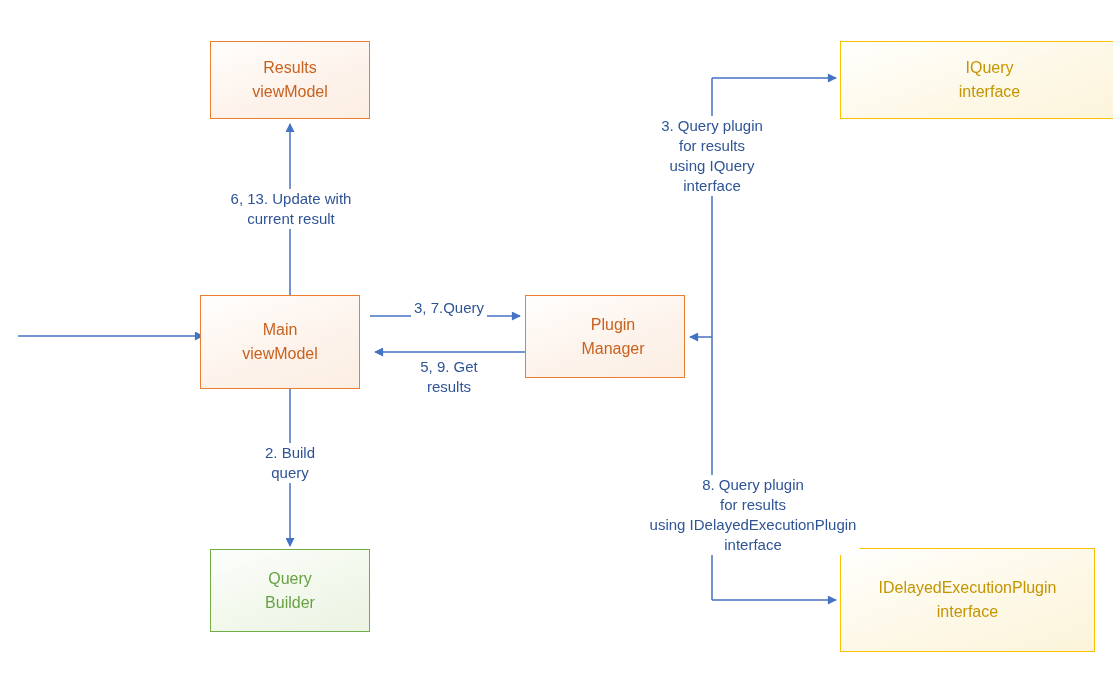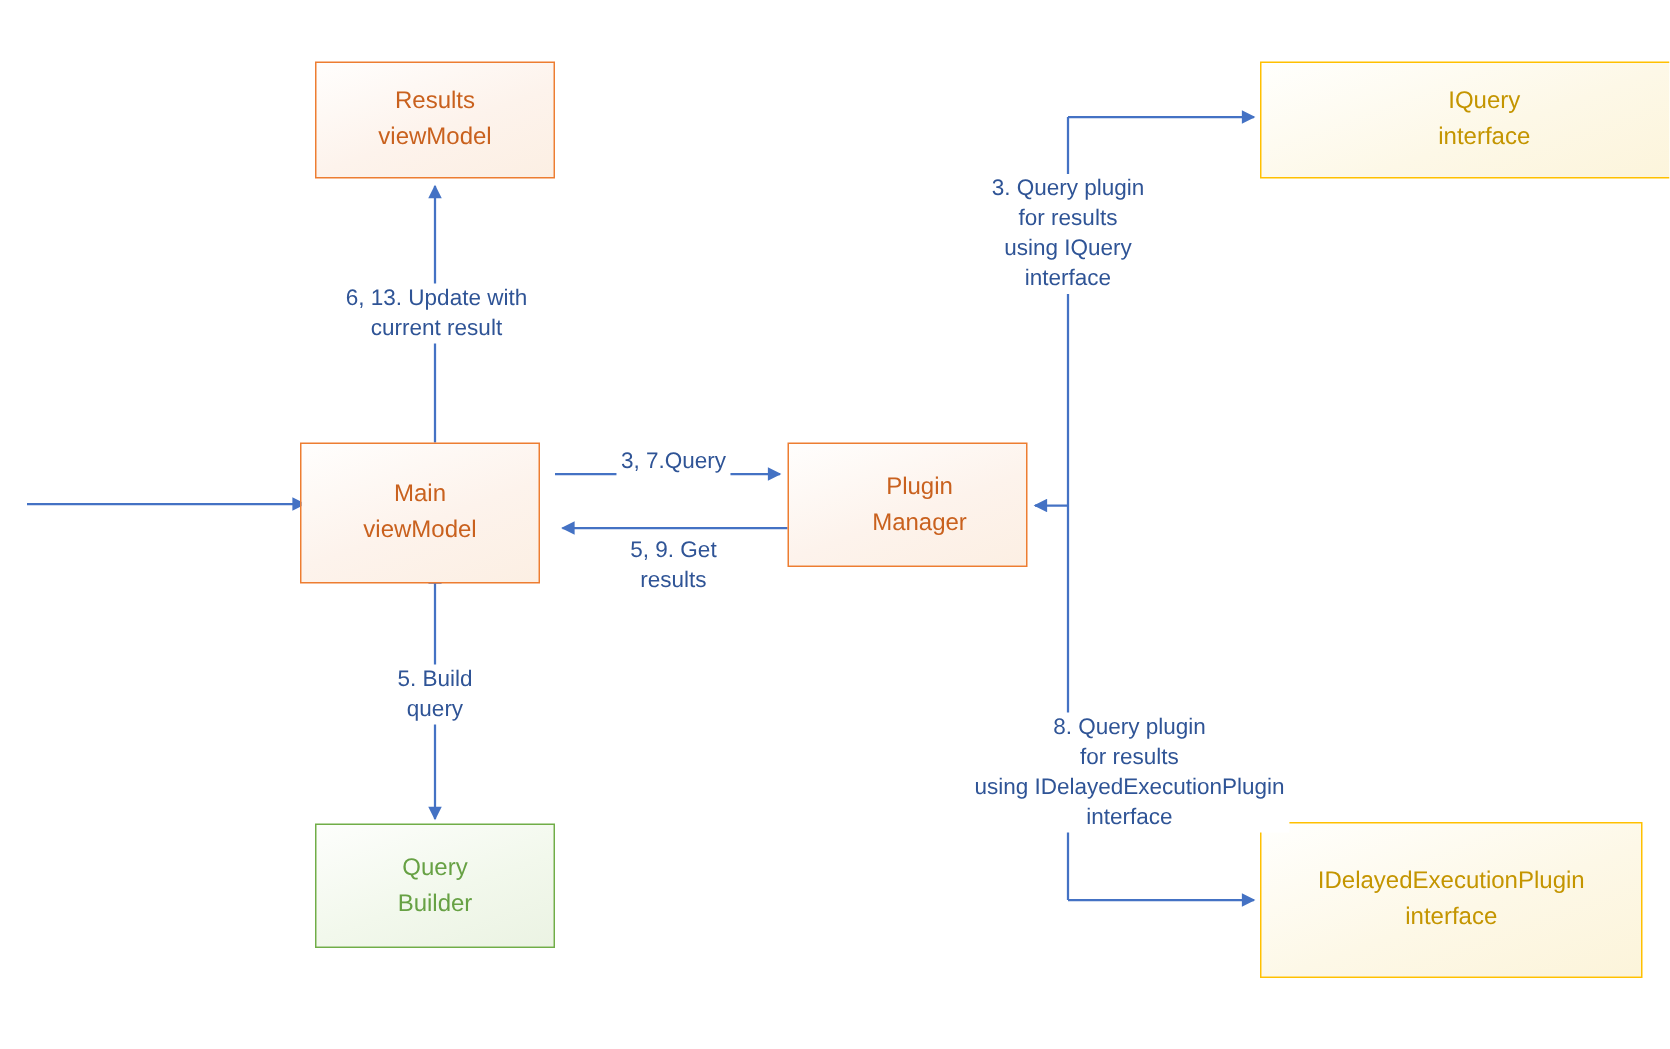--- a/index.html
+++ b/index.html
@@ -122,21 +122,21 @@
 
 
   <div class="edge-label" style="left:291px; top:189px;">6, 13. Update with
 current result</div>
 
   <div class="edge-label" style="left:449px; top:298px;">3, 7.Query</div>
 
   <div class="edge-label" style="left:449px; top:325px;margin-top:32px;">5, 9. Get
 results</div>
 
-  <div class="edge-label" style="left:290px; top:443px;">5. Build
+  <div class="edge-label" style="left:290px; top:443px;">2. Build
 query</div>
 
   <div class="edge-label" style="left:712px; top:116px;">3. Query plugin
 for results
 using IQuery
 interface</div>
 
   <div class="edge-label" style="left:753px; top:475px;">8. Query plugin
 for results
 using IDelayedExecutionPlugin

